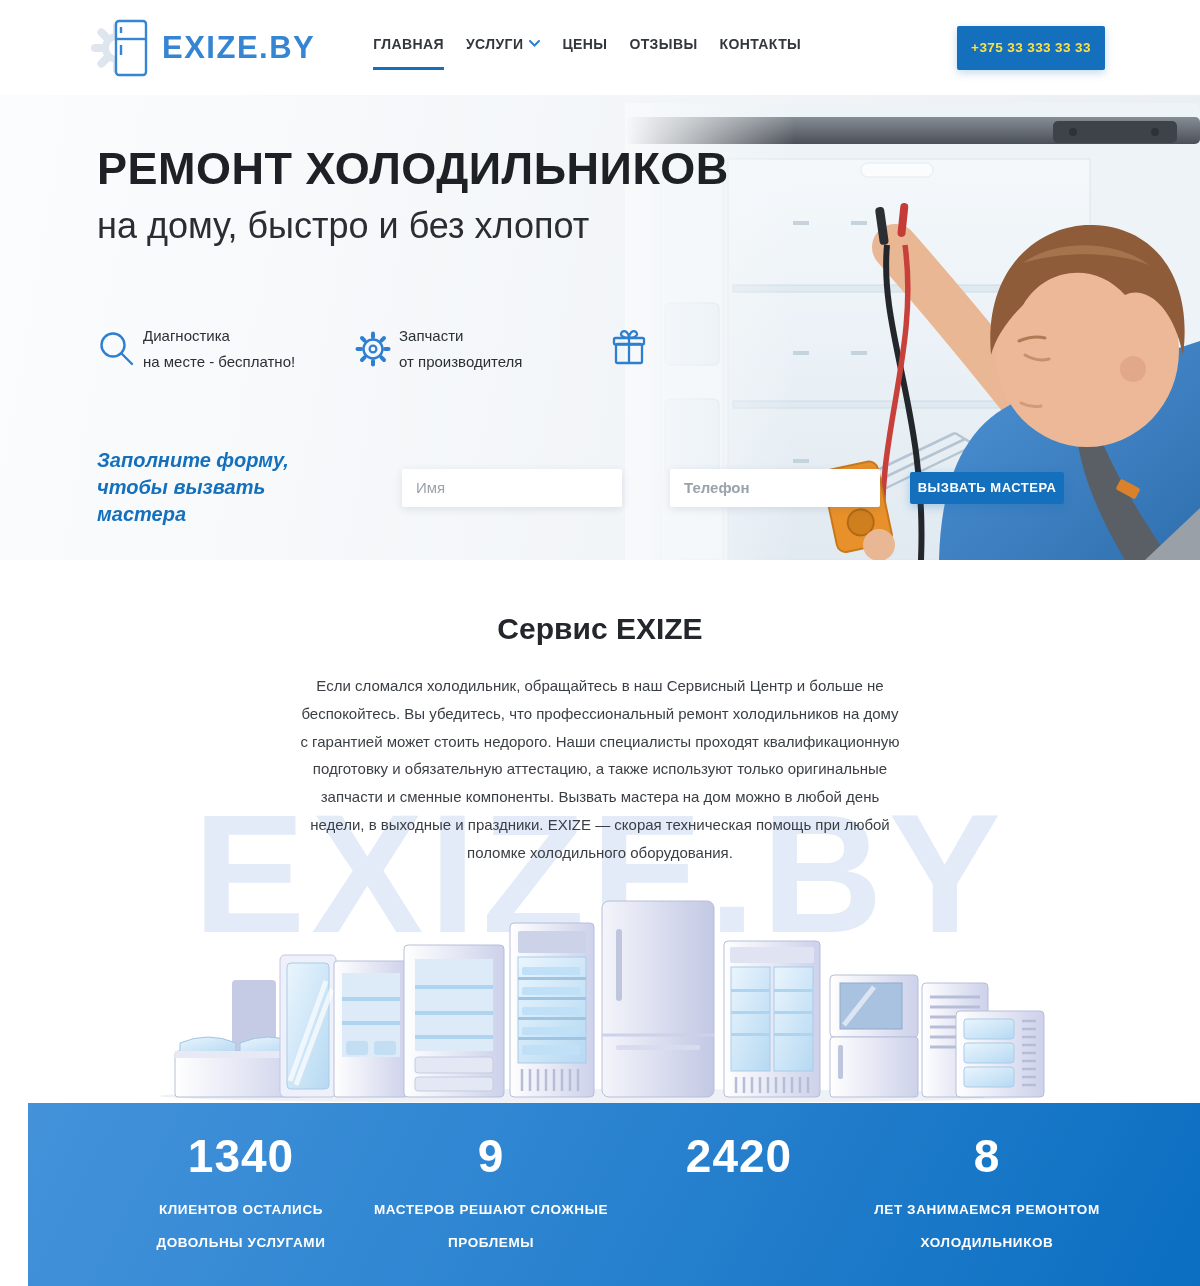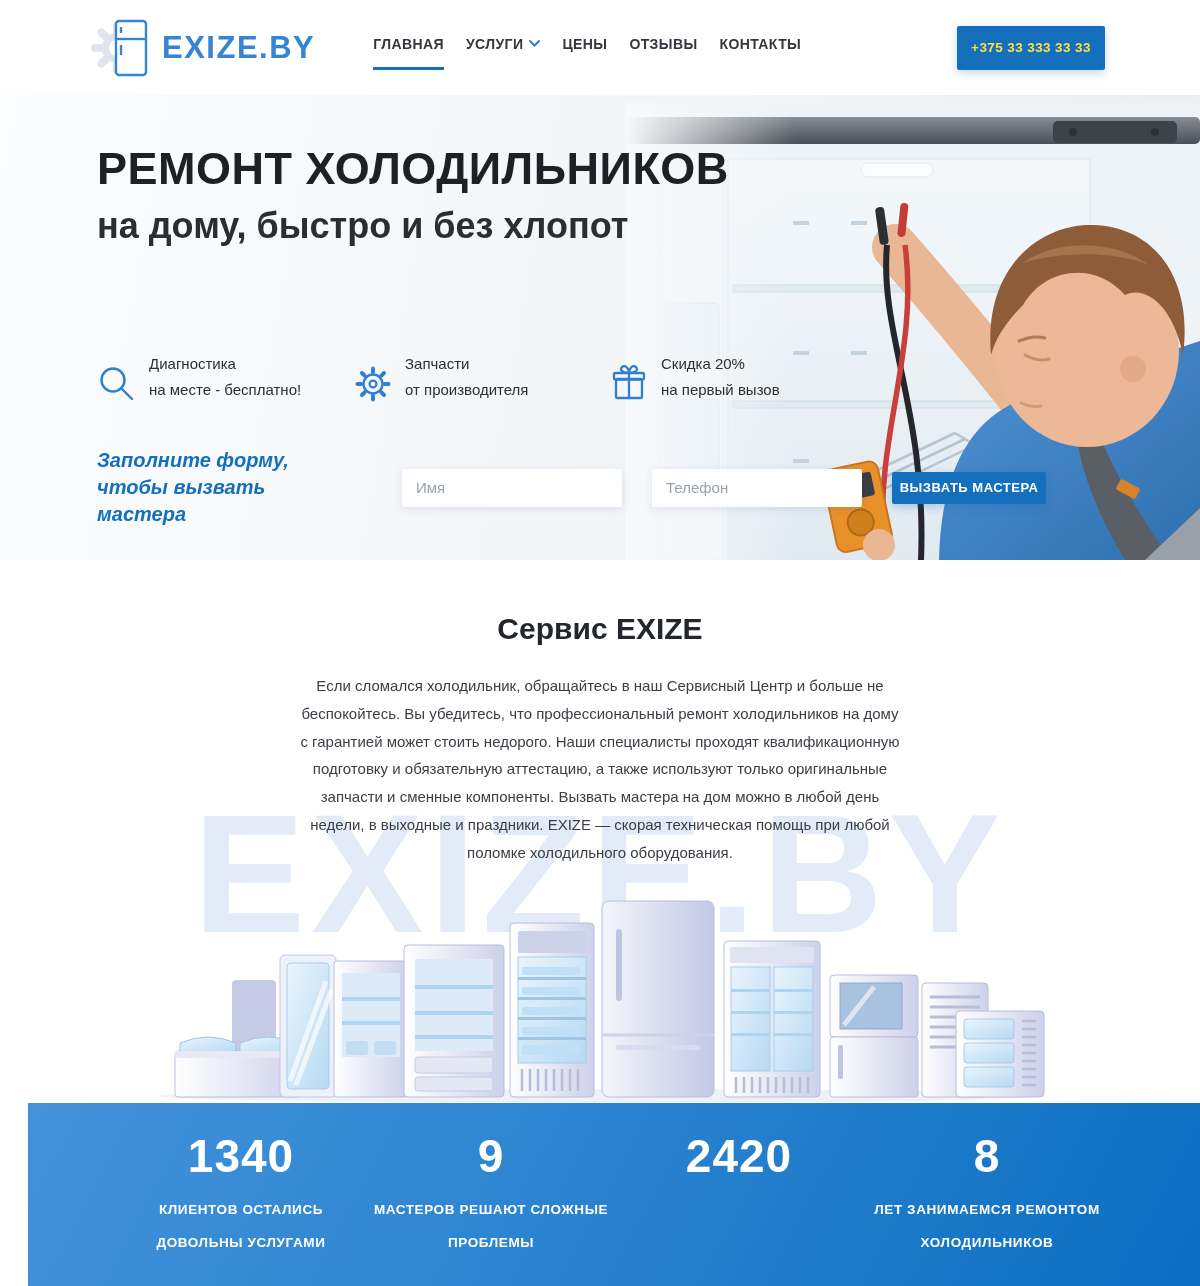--- a/index.html
+++ b/index.html
@@ -32,36 +32,36 @@
   }
   
   .hero {
     position:relative; height:465px;
     background:linear-gradient(100deg,#fbfcfd 0%,#f2f5f8 55%,#e9eef3 100%);
     overflow:hidden;
   }
   .hero-photo { position:absolute; right:0; top:8px; width:575px; height:457px; }
   .hero-inner { position:absolute; left:97px; top:48px; z-index:5; }
   .hero-title { font-size:45px; font-weight:800; color:#1d2125; letter-spacing:.5px;text-align:right; }
-  .hero-subtitle { font-size:36px; font-weight:700; color:#2a2e33; margin-top:10px; }
+  .hero-subtitle { font-size:36px; font-weight:400; color:#2a2e33; margin-top:10px; }
   .features { position:absolute; left:97px; top:228px; display:flex; z-index:5; }
-  .feature { display:flex; align-items:flex-end; gap:12px; width:256px;margin-top:28px; }
+  .feature { display:flex; align-items:center; gap:6px; width:256px; }
   .feature:nth-child(3){ width:auto; }
   .feature-icon { flex:0 0 auto; width:40px; height:40px; }
   .feature-text { font-size:15px; color:#2b3035; line-height:1.75; }
   .lead-form { position:absolute; left:97px; top:352px; display:flex; align-items:center; z-index:6; }
   .form-label { width:252px; font-size:20px; font-weight:700; color:#1470bd; line-height:1.35;font-style:italic; }
   .lead-input {
     width:220px; height:38px; border:none; border-radius:2px; background:#fff;
     box-shadow:0 2px 8px rgba(40,60,90,.12); padding:0 14px; font-family:inherit;
     font-size:15px; color:#333; outline:none;
   }
   .lead-input::placeholder { color:#9aa2ab; }
   .lead-input.name { margin-left:53px; }
-  .lead-input.phone { margin-left:30px; width:210px; }
+  .lead-input.phone { margin-left:48px; width:210px;font-weight:bold; }
   .submit-btn {
     margin-left:30px; width:154px; height:32px; background:#1470bd; color:#fff;
     border:none; border-radius:2px; font-family:inherit; font-size:13px; font-weight:700;
     letter-spacing:.5px; cursor:pointer; box-shadow:0 3px 10px rgba(20,112,189,.3);text-align:center;
   }
   
   .about { position:relative; height:543px; background:#ffffff; overflow:hidden; }
   .watermark {
     position:absolute; top:218px; left:50%; transform:translateX(-50%);
     font-size:168px; font-weight:800; letter-spacing:6px; color:#e2ebf7;
@@ -267,24 +267,20 @@
     <div class="feature">
       <svg class="feature-icon" viewBox="0 0 40 40">
         <g fill="none" stroke="#2f7fd1" stroke-width="2.3">
           <rect x="7" y="15" width="26" height="19" rx="1.5"></rect>
           <rect x="5" y="9" width="30" height="6.5" rx="1.5"></rect>
           <line x1="20" y1="9" x2="20" y2="34"></line>
           <path d="M20,9 C14,9 10,6 13,3 C16,0.5 20,4 20,9 Z"></path>
           <path d="M20,9 C26,9 30,6 27,3 C24,0.5 20,4 20,9 Z"></path>
         </g>
       </svg>
-      <div class="feature-text">
-        <div>Скидка 20%</div>
-        <div>на первый вызов</div>
-      </div>
     </div>
   </div>
 
   <div class="lead-form">
     <div class="form-label">
       <span>Заполните форму,</span><br>
       <span>чтобы вызвать мастера</span>
     </div>
     <input class="lead-input name" type="text" placeholder="Имя" style="">
     <input class="lead-input phone" type="text" placeholder="Телефон" style="">

